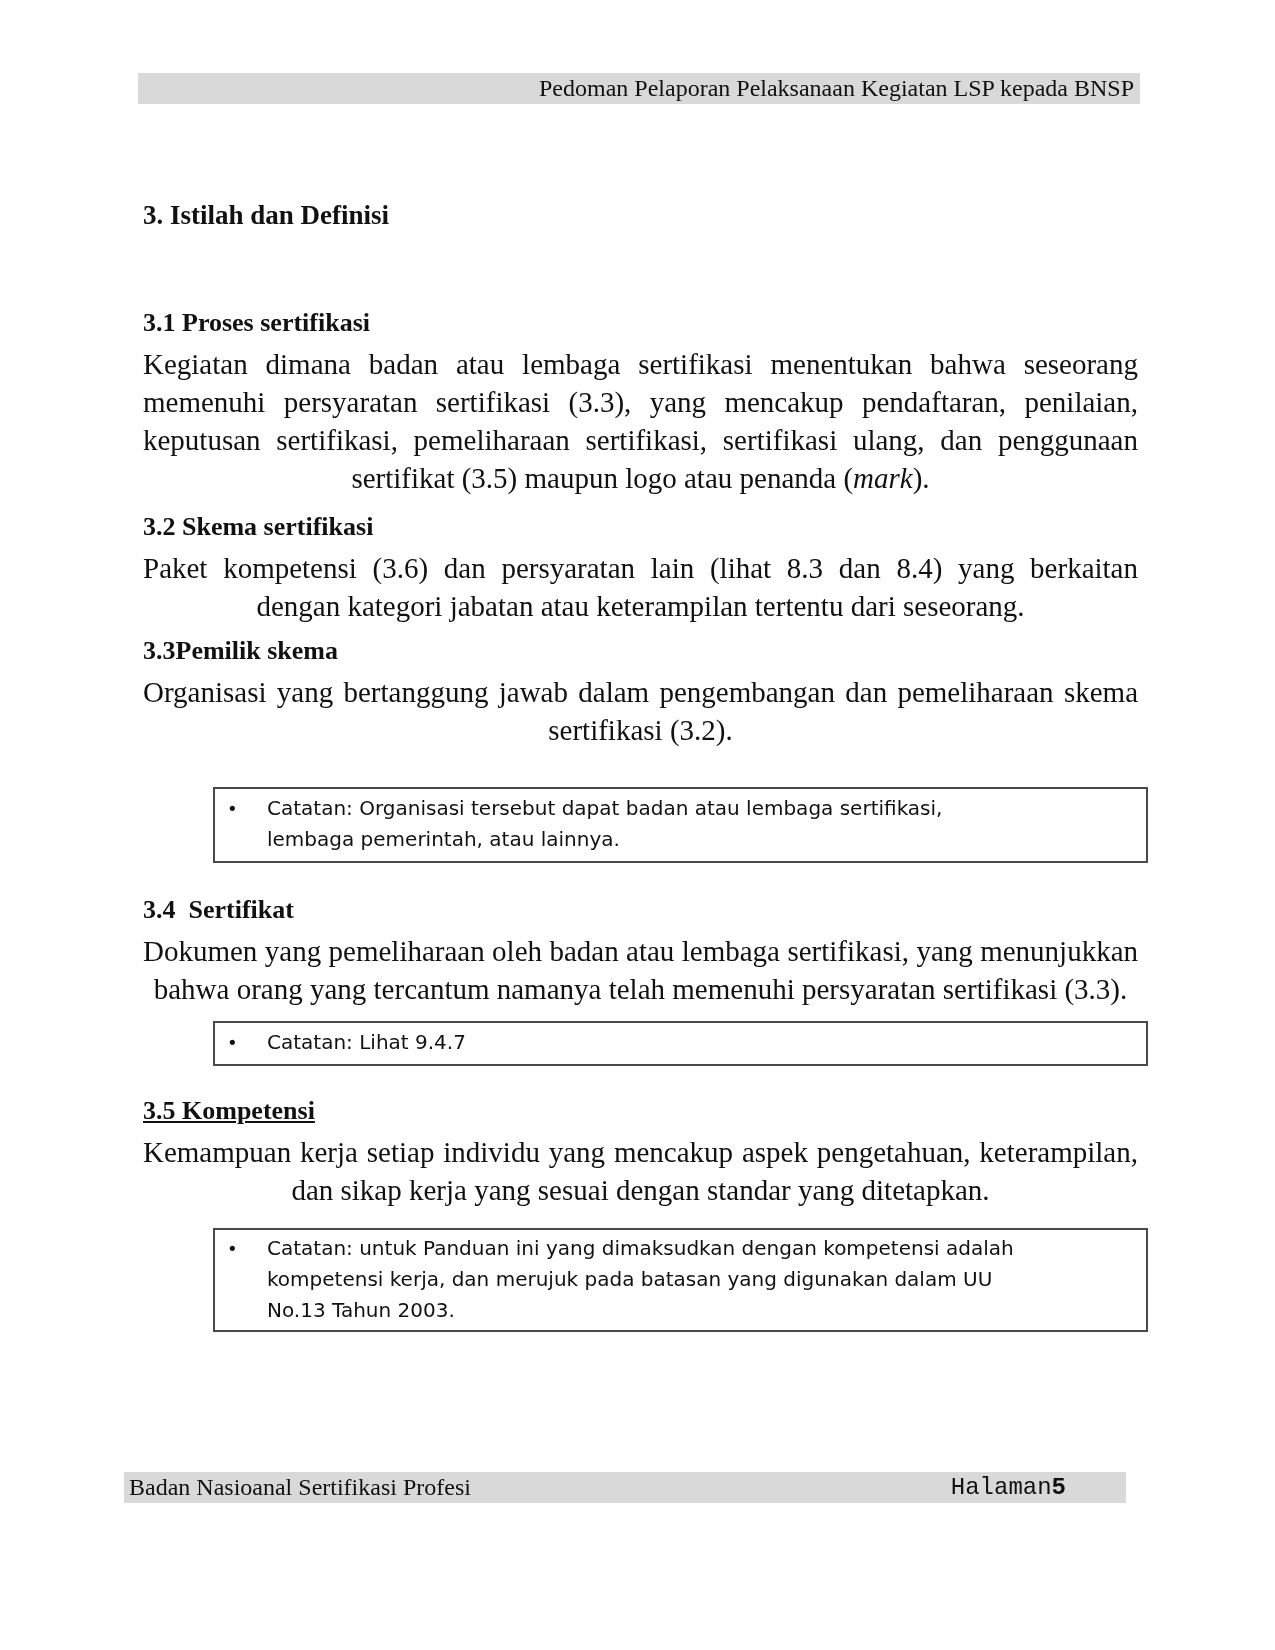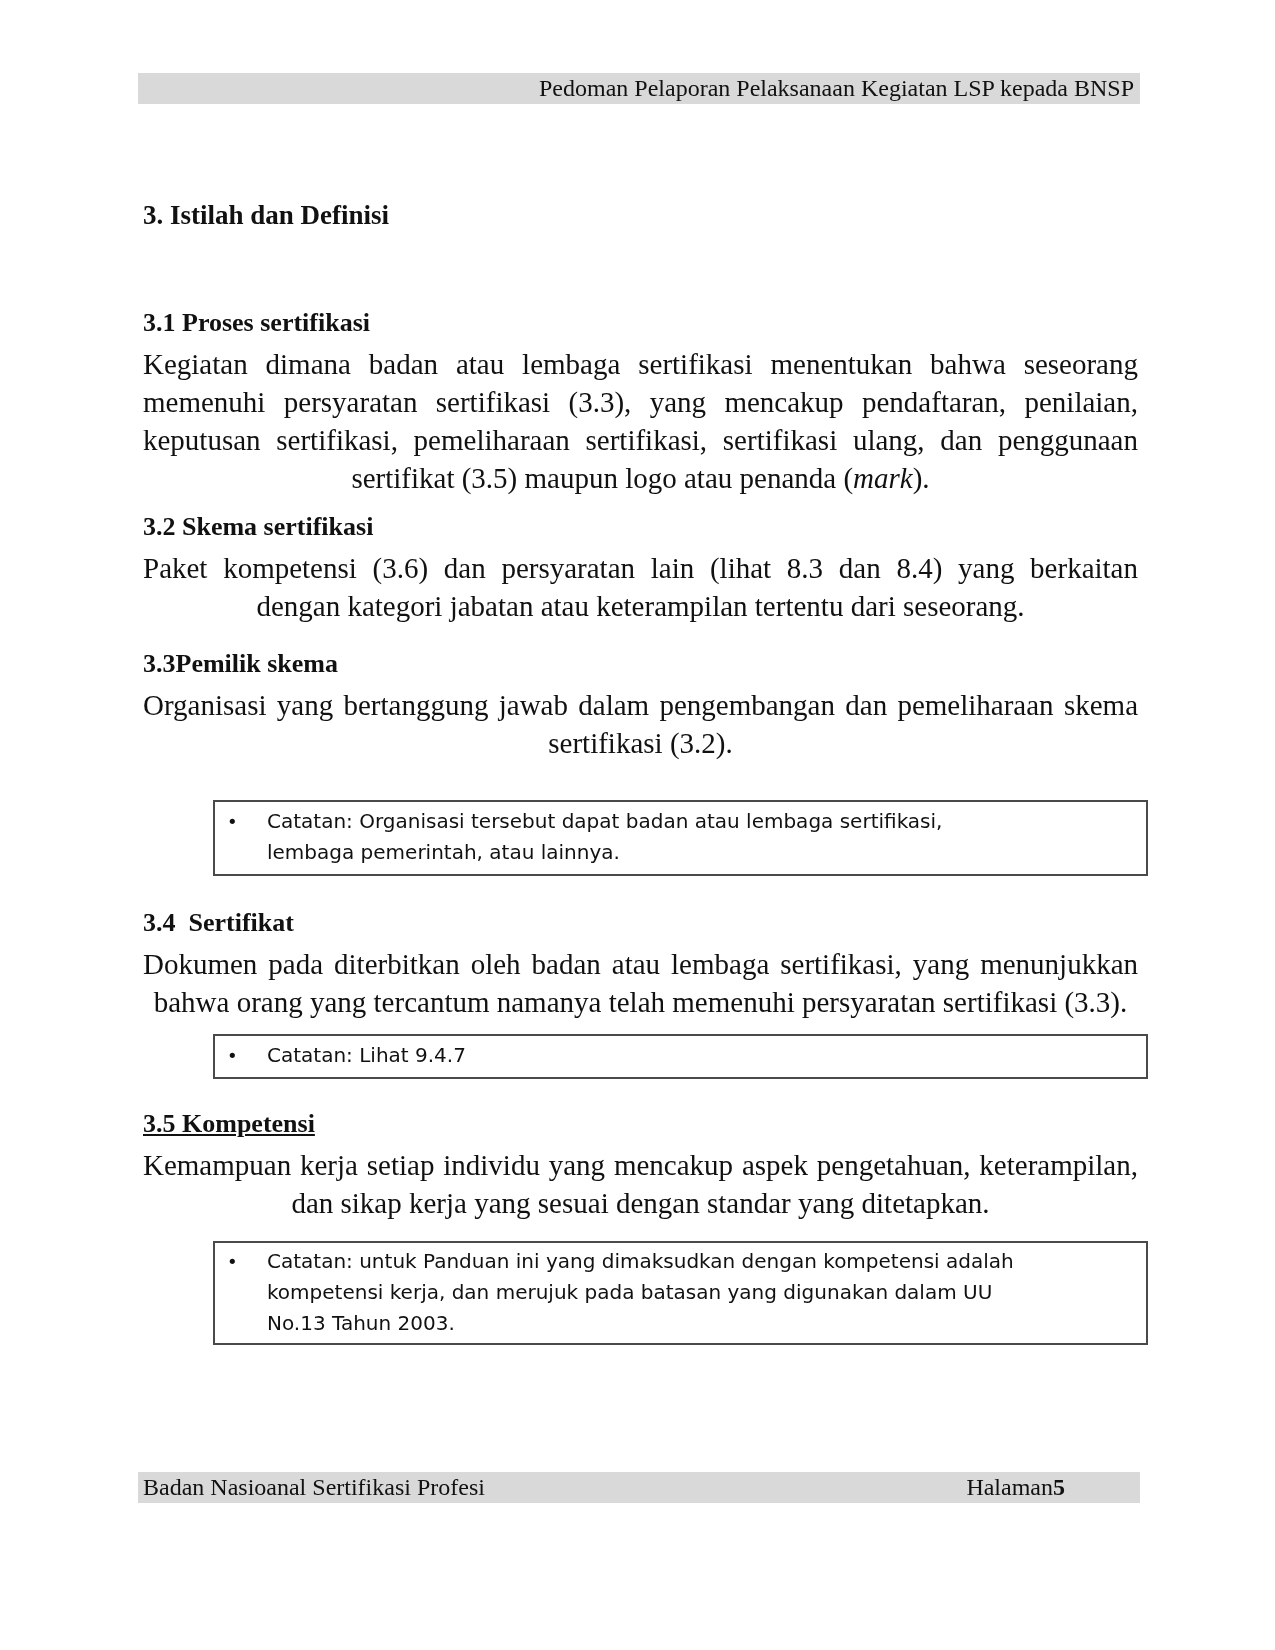--- a/index.html
+++ b/index.html
@@ -19,32 +19,32 @@
     width: 1002px; height: 31px;
     background: #d9d9d9;
     text-align: right;
     box-sizing: border-box;
     padding-right: 6px;
     font-size: 24px;
     line-height: 31px;
   }
   .footer-bar {
     position: absolute;
-    left: 138px; top: 1472px;
+    left: 124px; top: 1472px;
     width: 1002px; height: 31px;
     background: #d9d9d9;
     box-sizing: border-box;
     display: flex;
     justify-content: space-between;
     align-items: center;
     padding-left: 5px;
     font-size: 24px;
     line-height: 31px;
   }
-  .footer-right { margin-right: 75px; }
+  .footer-right { margin-right: 60px; font-family: Liberation Mono, monospace; }
   .footer-right b { font-weight: bold; }
   
   .content {
     position: absolute;
     left: 143px; top: 197px;
     width: 995px;
   }
   .doc-title {
     margin: 0;
     font-size: 27px;
@@ -54,21 +54,21 @@
   }
   .sec-heading {
     margin: 0;
     font-size: 26px;
     font-weight: bold;
     line-height: 34px;
     white-space: pre-wrap;
   }
   .sec-31 .sec-heading { margin-top: 73px; }
   .sec-32 .sec-heading { margin-top: 13px; }
-  .sec-33 .sec-heading { margin-top: 22px; }
+  .sec-33 .sec-heading { margin-top: 9px; }
   .sec-34 .sec-heading { margin-top: 30px; }
   .sec-35 .sec-heading { margin-top: 28px; text-decoration: underline; }
   .para {
     margin-top: 5px;
     font-size: 29px;
     line-height: 38px;
   }
   .para .jline {
     text-align: justify;
     text-align-last: justify;
@@ -148,21 +148,21 @@
             <div class="nline">Catatan: Organisasi tersebut dapat badan atau lembaga sertifikasi,</div>
             <div class="nline">lembaga pemerintah, atau lainnya.</div>
           </div>
       </div>
     </section>
 
     <section class="sec sec-34">
       <h2 class="sec-heading">3.4  Sertifikat</h2>
       <div class="para">
         <div>
-            <div class="jline">Dokumen pada diterbitkan oleh badan atau lembaga sertifikasi, yang menunjukkan</div>
+            <div class="jline">Dokumen yang pemeliharaan oleh badan atau lembaga sertifikasi, yang menunjukkan</div>
           </div>
         <div class="lastline"><span>bahwa orang yang tercantum namanya telah memenuhi persyaratan sertifikasi (3.3).</span><span class="em"></span><span></span></div>
       </div>
       <div class="note">
         <span class="note-bullet">•</span>
         <div class="note-content">
             <div class="nline">Catatan: Lihat 9.4.7</div>
           </div>
       </div>
     </section>

